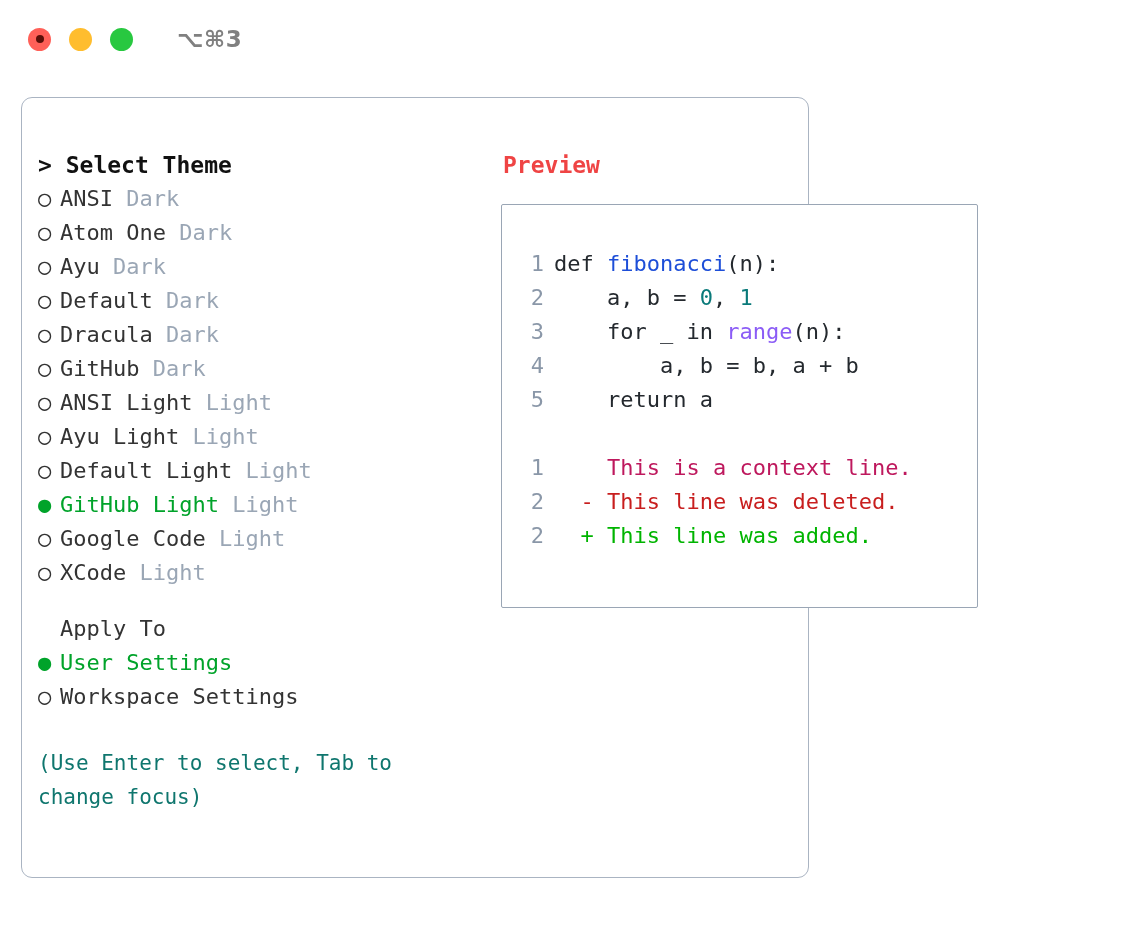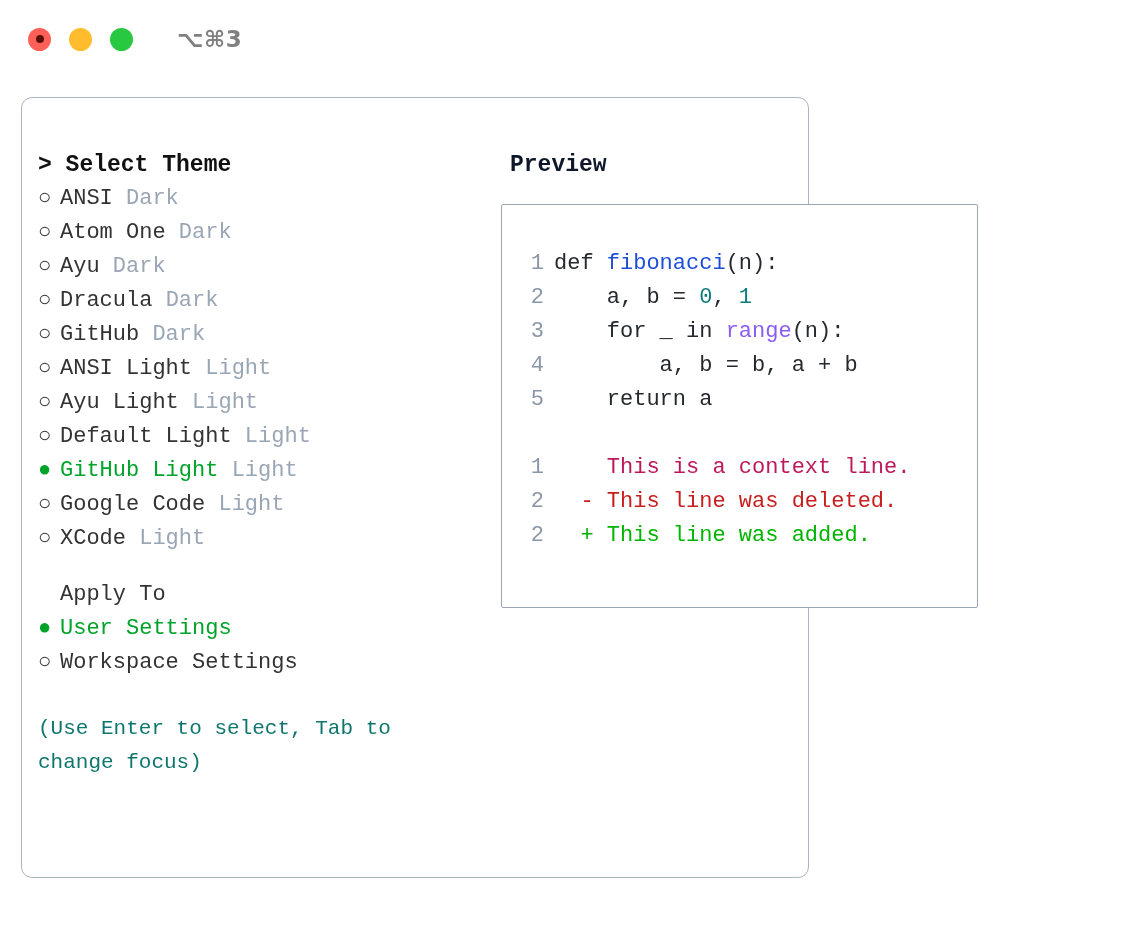--- a/index.html
+++ b/index.html
@@ -72,21 +72,20 @@
   #frame {
     position: absolute;
     left: 21px;
     top: 97px;
     width: 788px;
     height: 781px;
     border: 1.5px solid #aab4c2;
     border-radius: 11px;
     box-sizing: border-box;
     background: #ffffff;
-    font-family: Liberation Mono, monospace;
   }
 
   
   #left-col {
     position: absolute;
     left: 16px;
     top: 50px;
     width: 440px;
   }
 
@@ -138,23 +137,23 @@
   
   #right-col {
     position: absolute;
     left: 479px;
     top: 50px;
     width: 490px;
   }
   #preview-title {
     font-size: 23px;
     font-weight: bold;
-    color: #0f172a;
-    line-height: 34px;
-    margin-left: 9px;
+    color: #ef4444;
+    line-height: 34px;
+    margin-left: 2px;
   }
   #code-panel {
     margin-top: 22px;
     width: 477px;
     height: 404px;
     border: 1.5px solid #9aa6b5;
     box-sizing: border-box;
     background: #ffffff;
     border-radius: 2px;
     padding: 42px 0 0 0;
@@ -196,20 +195,21 @@
   </div>
 
   <div id="frame">
 
     <div id="left-col">
       <div class="section-title">&gt; Select Theme</div>
       <div id="theme-list">
           <div class="opt-row"><span class="bullet">○</span><span class="opt-name">ANSI </span><span class="opt-variant">Dark</span></div>
           <div class="opt-row"><span class="bullet">○</span><span class="opt-name">Atom One </span><span class="opt-variant">Dark</span></div>
           <div class="opt-row"><span class="bullet">○</span><span class="opt-name">Ayu </span><span class="opt-variant">Dark</span></div>
+          <div class="opt-row"><span class="bullet">○</span><span class="opt-name">Default </span><span class="opt-variant">Dark</span></div>
           <div class="opt-row"><span class="bullet">○</span><span class="opt-name">Dracula </span><span class="opt-variant">Dark</span></div>
           <div class="opt-row"><span class="bullet">○</span><span class="opt-name">GitHub </span><span class="opt-variant">Dark</span></div>
           <div class="opt-row"><span class="bullet">○</span><span class="opt-name">ANSI Light </span><span class="opt-variant">Light</span></div>
           <div class="opt-row"><span class="bullet">○</span><span class="opt-name">Ayu Light </span><span class="opt-variant">Light</span></div>
           <div class="opt-row"><span class="bullet">○</span><span class="opt-name">Default Light </span><span class="opt-variant">Light</span></div>
           <div class="opt-row selected"><span class="bullet">●</span><span class="opt-name">GitHub Light </span><span class="opt-variant">Light</span></div>
           <div class="opt-row"><span class="bullet">○</span><span class="opt-name">Google Code </span><span class="opt-variant">Light</span></div>
           <div class="opt-row"><span class="bullet">○</span><span class="opt-name">XCode </span><span class="opt-variant">Light</span></div>
         </div>
 

